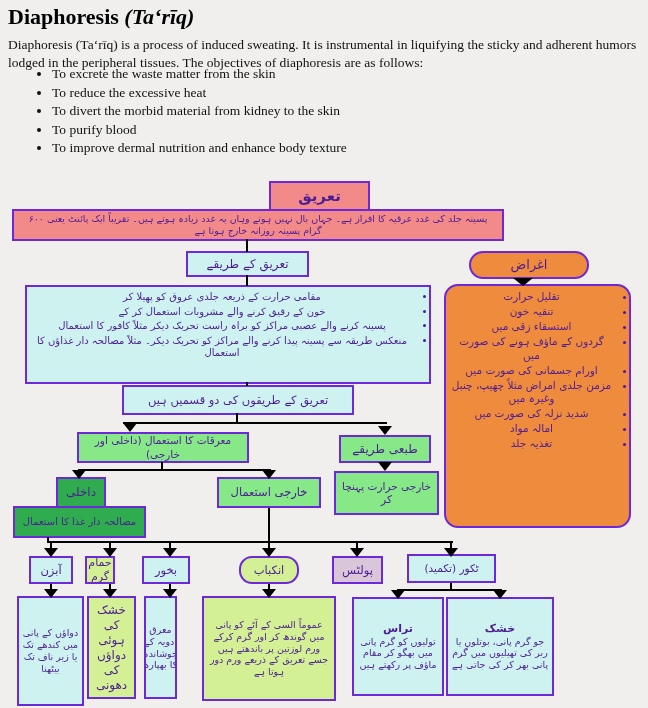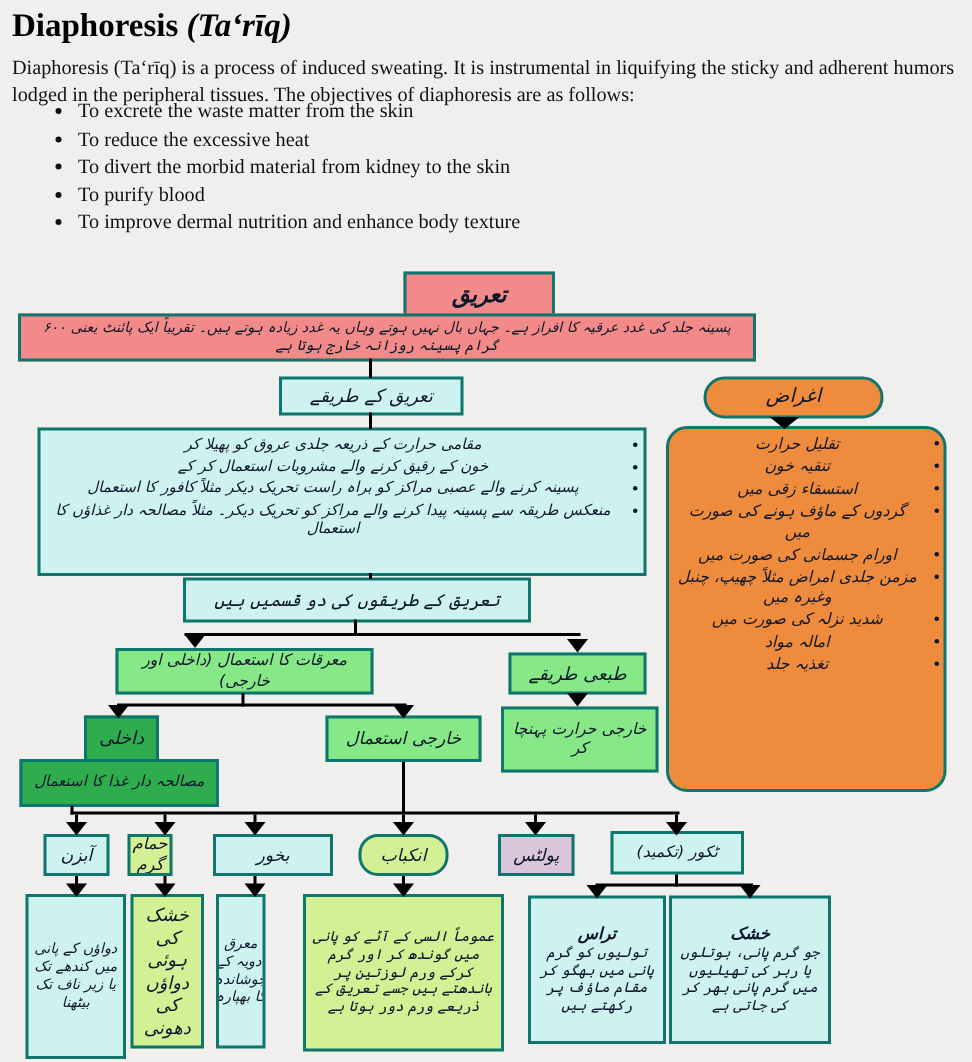--- a/index.html
+++ b/index.html
@@ -6,23 +6,23 @@
   .page{position:relative;width:648px;height:708px;background:#f0efee;overflow:hidden;
         outline:1px solid #cfcfcf;font-family:"Liberation Serif",serif;}
   
   .doc-title{position:absolute;left:8px;top:4px;font-size:22px;font-weight:bold;color:#000;}
   .doc-title .translit{font-style:italic;}
   .intro{position:absolute;left:8px;top:36px;width:634px;font-size:13.5px;line-height:1.35;color:#111;}
   .obj-list{position:absolute;left:14px;top:66px;width:600px;margin:0;padding-left:38px;
             font-size:13.5px;color:#111;}
   .obj-list li{margin-bottom:2.5px;}
   
-  .fbox{position:absolute;box-sizing:border-box;border:2px solid #0f766e;display:flex;
+  .fbox{position:absolute;box-sizing:border-box;border:2px solid #6d28d9;display:flex;
         align-items:center;justify-content:center;text-align:center;
-        font-family:"DejaVu Sans",sans-serif;color:#0f172a;overflow:hidden;line-height:1.25;font-style:italic;}
+        font-family:"DejaVu Sans",sans-serif;color:#4c1d95;overflow:hidden;line-height:1.25;}
   .col{flex-direction:column;padding:2px;}
   .salmon{background:#f38a8a;}
   .cyan{background:#cdf2f0;}
   .orange{background:#ee8b3d;border-radius:14px;}
   .lgreen{background:#86e886;}
   .dgreen{background:#2fac4e;}
   .ygreen{background:#d4f094;}
   .thistle{background:#d9c6d9;}
   .bold{font-weight:bold;}
   
@@ -93,21 +93,21 @@
   <div class="fbox lgreen" dir="rtl" style="left:334px;top:471px;width:105px;height:44px;font-size:10.5px;">خارجی حرارت پہنچا کر</div>
 
   <div class="fbox dgreen" dir="rtl" style="left:56px;top:477px;width:50px;height:31px;font-size:12px;">داخلی</div>
 
   <div class="fbox dgreen" dir="rtl" style="left:13px;top:506px;width:133px;height:32px;font-size:10px;">مصالحہ دار غذا کا استعمال</div>
 
   <div class="fbox lgreen" dir="rtl" style="left:217px;top:477px;width:104px;height:31px;font-size:11.5px;">خارجی استعمال</div>
 
   <div class="fbox cyan" dir="rtl" style="left:29px;top:556px;width:44px;height:28px;font-size:11.5px;">آبزن</div>
   <div class="fbox ygreen" dir="rtl" style="left:85px;top:556px;width:30px;height:28px;font-size:11px;">حمام گرم</div>
-  <div class="fbox cyan" dir="rtl" style="left:142px;top:556px;width:80px;height:28px;font-size:11.5px;">بخور</div>
+  <div class="fbox cyan" dir="rtl" style="left:142px;top:556px;width:48px;height:28px;font-size:11.5px;">بخور</div>
   <div class="fbox ygreen" dir="rtl" style="left:239px;top:556px;width:60px;height:28px;font-size:11.5px;border-radius:13px;">انکباب</div>
   <div class="fbox thistle" dir="rtl" style="left:332px;top:556px;width:51px;height:28px;font-size:11.5px;">پولٹس</div>
   <div class="fbox cyan" dir="rtl" style="left:407px;top:554px;width:89px;height:29px;font-size:10.5px;">ٹکور (تکمید)</div>
 
   <div class="fbox cyan" dir="rtl" style="left:17px;top:596px;width:67px;height:110px;font-size:9.5px;padding:2px;">دواؤں کے پانی میں کندھے تک یا زیر ناف تک بیٹھنا</div>
   <div class="fbox ygreen" dir="rtl" style="left:87px;top:596px;width:49px;height:103px;font-size:12px;padding:2px;">خشک کی ہوئی دواؤں کی دھونی</div>
   <div class="fbox cyan" dir="rtl" style="left:144px;top:596px;width:33px;height:103px;font-size:9.5px;padding:2px;">معرق ادویہ کے جوشاندہ کا بھپارہ</div>
   <div class="fbox ygreen" dir="rtl" style="left:202px;top:596px;width:134px;height:105px;font-size:9.5px;padding:2px 4px;">عموماً السی کے آٹے کو پانی میں گوندھ کر اور گرم کرکے ورم لوزتین پر باندھتے ہیں جسے تعریق کے ذریعے ورم دور ہوتا ہے</div>
 
   <div class="fbox cyan col" dir="rtl" style="left:352px;top:597px;width:92px;height:99px;font-size:9.5px;">

